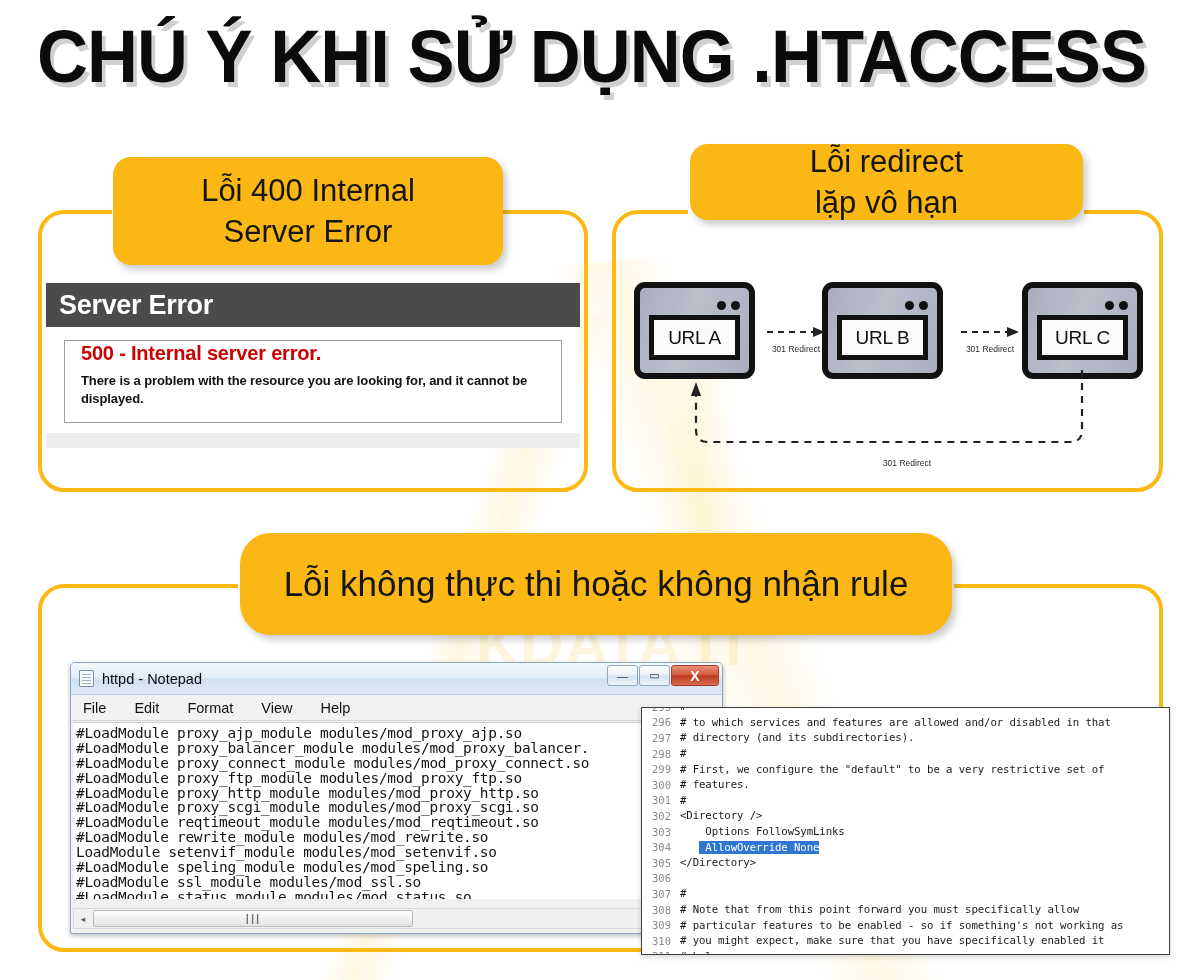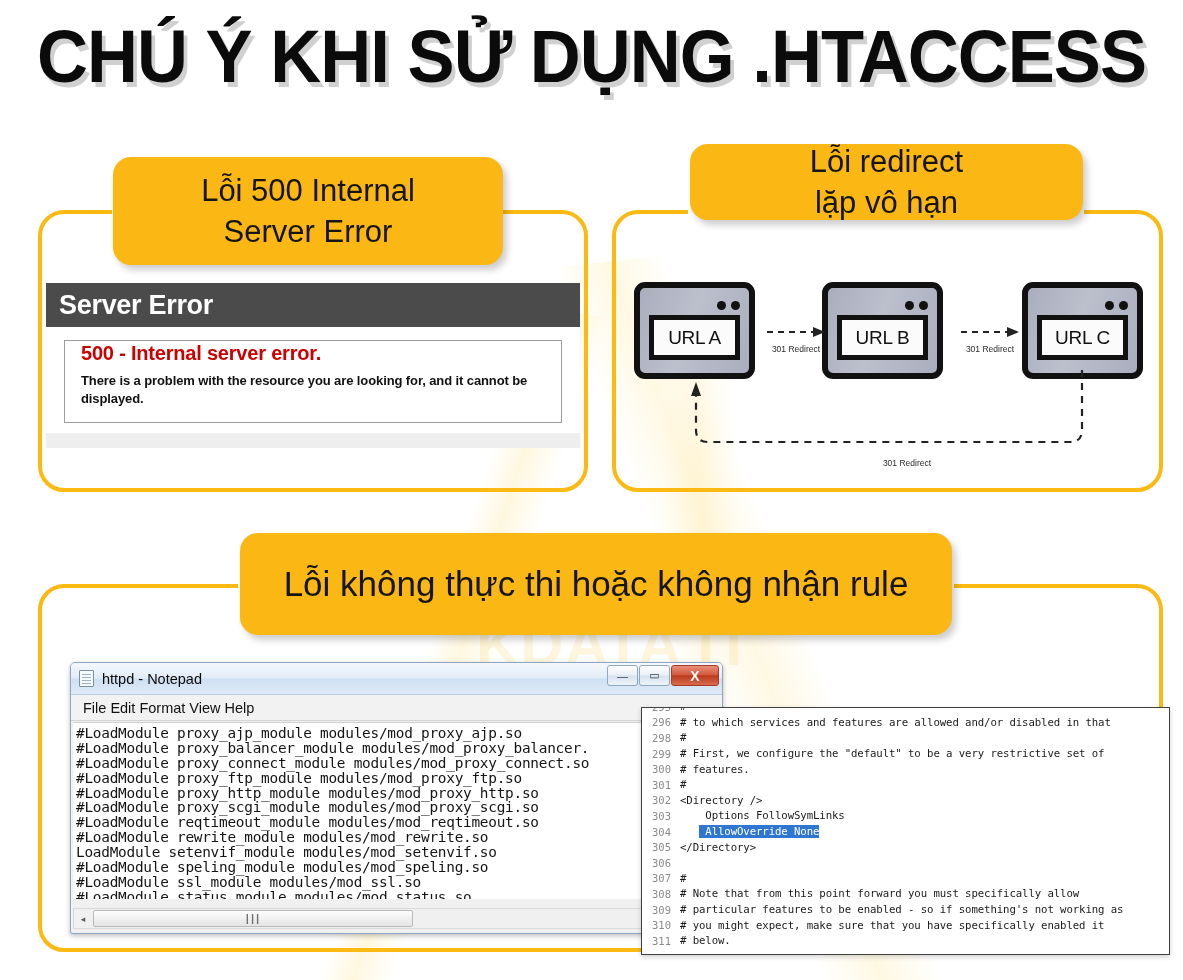--- a/index.html
+++ b/index.html
@@ -86,21 +86,21 @@
     color: #151515;
     text-align:center;
     font-family: "Liberation Sans", sans-serif;
     font-weight: normal;
     box-shadow: 4px 5px 7px rgba(0,0,0,0.20);
     display:flex; align-items:center; justify-content:center;
     z-index: 6;
   }
   #badge1 { left: 113px; top: 157px; width: 390px; height: 108px; font-size: 31px; line-height: 41px; }
   #badge2 { left: 690px; top: 144px; width: 393px; height: 76px; font-size: 31px; line-height: 41px; }
-  #badge3 { left: 240px; top: 533px; width: 712px; height: 102px; font-size: 35px; }
+  #badge3 { left: 240px; top: 533px; width: 712px; height: 102px; font-size: 35px; border-radius: 31px; }
   .badge span { display:block; }
 
   
   #server-error {
     position:absolute; left: 46px; top: 283px; width: 534px; height: 162px;
     background: #ffffff;
     box-shadow: 0 1px 2px rgba(0,0,0,0.05);
   }
   #se-header {
     height: 44px; background: #4b4b4b;
@@ -205,21 +205,21 @@
     border: 1px solid #a33a2a;
     background: linear-gradient(180deg,#e98f78 0%, #d45a3e 46%, #bb3a1d 52%, #d96c4c 100%);
     color:#ffffff; font-weight: bold; font-size: 14px;
     border-radius: 3px;
   }
   #np-menubar {
     height: 26px; background:#f2f2f2;
     border-bottom: 1px solid #d4d4d4;
     display:flex; align-items:center;
     padding-left: 12px;
-    gap: 4px;
+    gap: 28px;
     font-size: 14.5px; color:#111;
   }
   #np-menubar span { cursor: default; }
   #np-textarea {
     position:absolute; left: 2px; right: 2px; top: 59px; bottom: 34px;
     background:#ffffff;
     border-top: 1px solid #cfcfcf;
     padding: 3px 0 0 3px;
     font-family: "DejaVu Sans Mono", monospace;
     font-size: 14.4px;
@@ -279,21 +279,21 @@
   <div class="watermark2">chuẩn đẹp</div>
 
   <div id="title">CHÚ Ý KHI SỬ DỤNG .HTACCESS</div>
 
   <div class="card" id="card1">
     <div class="notch" id="notch1"></div>
   </div>
 
   <div class="badge" id="badge1">
     <div>
-      <span>Lỗi 500 Internal</span>
+      <span>Lỗi 400 Internal</span>
       <span>Server Error</span>
     </div>
   </div>
 
   <div id="server-error">
     <div id="se-header">Server Error</div>
     <div id="se-body">
       <div id="se-box">
         <div id="se-code">500 - Internal server error.</div>
         <div id="se-msg">There is a problem with the resource you are looking for, and it cannot be displayed.</div>
@@ -382,20 +382,24 @@
     <div id="code-clip">
         <div class="code-row">
           <div class="code-num">295</div>
           <div class="code-txt"># </div>
         </div>
         <div class="code-row">
           <div class="code-num">296</div>
           <div class="code-txt"># to which services and features are allowed and/or disabled in that</div>
         </div>
         <div class="code-row">
+          <div class="code-num">297</div>
+          <div class="code-txt"># directory (and its subdirectories).</div>
+        </div>
+        <div class="code-row">
           <div class="code-num">298</div>
           <div class="code-txt">#</div>
         </div>
         <div class="code-row">
           <div class="code-num">299</div>
           <div class="code-txt"># First, we configure the "default" to be a very restrictive set of</div>
         </div>
         <div class="code-row">
           <div class="code-num">300</div>
           <div class="code-txt"># features.</div>

